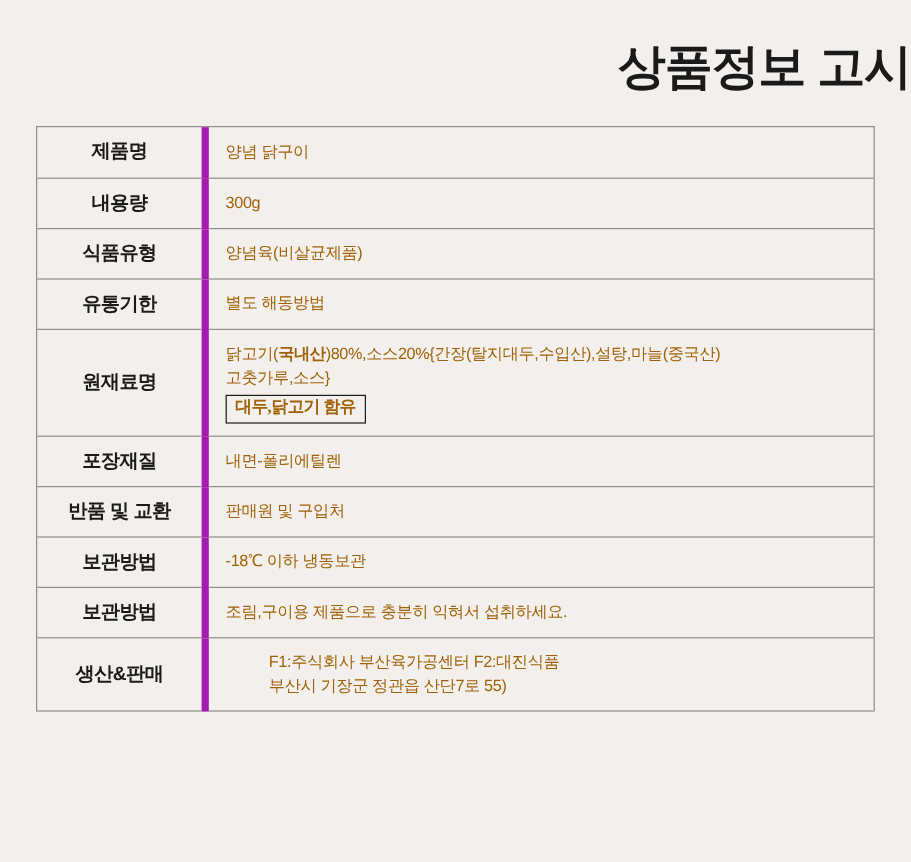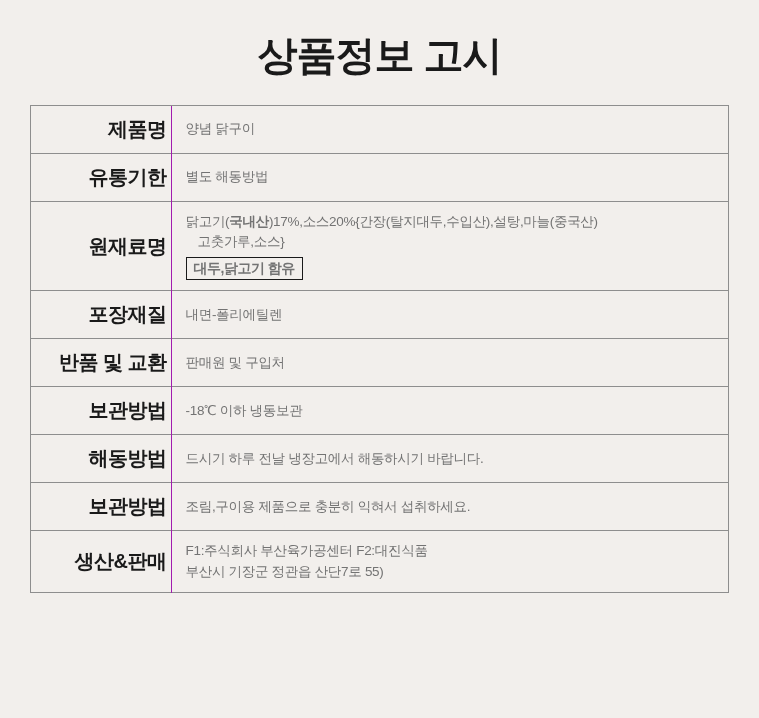--- a/index.html
+++ b/index.html
@@ -14,21 +14,21 @@
     color: #1c1c1c;
     overflow: hidden;
   }
   .page {
     width: 759px;
     height: 718px;
     box-sizing: border-box;
     position: relative;
   }
   .page-title {
-    text-align: center;
+    text-align: right;
     font-size: 40px;
     font-weight: bold;
     letter-spacing: -1px;
     color: #1a1a1a;
     padding-top: 28px;
     padding-bottom: 22px;
     margin: 0;
   }
   .table-wrap {
     margin: 0 30px;
@@ -40,104 +40,109 @@
   table.info {
     width: 100%;
     border-collapse: collapse;
     table-layout: fixed;
   }
   table.info tr {
     border-bottom: 1px solid #8e8e8e;
   }
   table.info th {
     width: 140px;
-    text-align: right;
+    text-align: center;
     vertical-align: middle;
-    font-size: 20px;
+    font-size: 16px;
     font-weight: bold;
     color: #1a1a1a;
-    border-right: 1px solid #a21caf;
+    border-right: 6px solid #a21caf;
     padding: 10px 4px;
     letter-spacing: -0.5px;
   }
   table.info td {
     text-align: left;
     vertical-align: middle;
     font-size: 13.5px;
-    color: #737373;
+    color: #a16207;
     padding: 10px 0 10px 14px;
     letter-spacing: -0.3px;
     line-height: 1.5;
   }
   .row-h-42 th, .row-h-42 td { height: 42px; box-sizing: border-box; }
   .ingredient-line {
     display: block;
   }
   .ingredient-line2 {
     display: block;
-    margin-left: 12px;
   }
   .allergy-box {
     display: inline-block;
     margin-top: 4px;
     border: 1px solid #1a1a1a;
     padding: 2px 7px 3px 7px;
     font-size: 14px;
     font-weight: bold;
     letter-spacing: -0.5px;
     line-height: 1.2;
+    font-family: Liberation Serif, serif;
   }
   .bold-inline {
     font-weight: bold;
   }
   .multi-line span {
     display: block;
+    margin-left: 36px;
   }
 </style>
 </head>
 <body>
 
 <div class="page">
 
   <h1 class="page-title">상품정보 고시</h1>
 
   <div class="table-wrap">
     <table class="info">
       <tbody>
         <tr class="row-h-42">
           <th>제품명</th>
           <td>양념 닭구이</td>
         </tr>
         <tr class="row-h-42">
+          <th>내용량</th>
+          <td>300g</td>
+        </tr>
+        <tr class="row-h-42">
+          <th>식품유형</th>
+          <td>양념육(비살균제품)</td>
+        </tr>
+        <tr class="row-h-42">
           <th>유통기한</th>
           <td>별도 해동방법</td>
         </tr>
         <tr>
           <th>원재료명</th>
           <td>
-            <span class="ingredient-line"><span>닭고기(</span><span class="bold-inline">국내산</span><span>)17%,소스20%{간장(탈지대두,수입산),설탕,마늘(중국산)</span></span>
+            <span class="ingredient-line"><span>닭고기(</span><span class="bold-inline">국내산</span><span>)80%,소스20%{간장(탈지대두,수입산),설탕,마늘(중국산)</span></span>
             <span class="ingredient-line2">고춧가루,소스}</span>
             <span class="allergy-box">대두,닭고기 함유</span>
           </td>
         </tr>
         <tr class="row-h-42">
           <th>포장재질</th>
           <td>내면-폴리에틸렌</td>
         </tr>
         <tr class="row-h-42">
           <th>반품 및 교환</th>
           <td>판매원 및 구입처</td>
         </tr>
         <tr class="row-h-42">
           <th>보관방법</th>
           <td>-18℃ 이하 냉동보관</td>
-        </tr>
-        <tr class="row-h-42">
-          <th>해동방법</th>
-          <td>드시기 하루 전날 냉장고에서 해동하시기 바랍니다.</td>
         </tr>
         <tr class="row-h-42">
           <th>보관방법</th>
           <td>조림,구이용 제품으로 충분히 익혀서 섭취하세요.</td>
         </tr>
         <tr>
           <th>생산&amp;판매</th>
           <td class="multi-line">
             <span>F1:주식회사 부산육가공센터 F2:대진식품</span>
             <span>부산시 기장군 정관읍 산단7로 55)</span>

